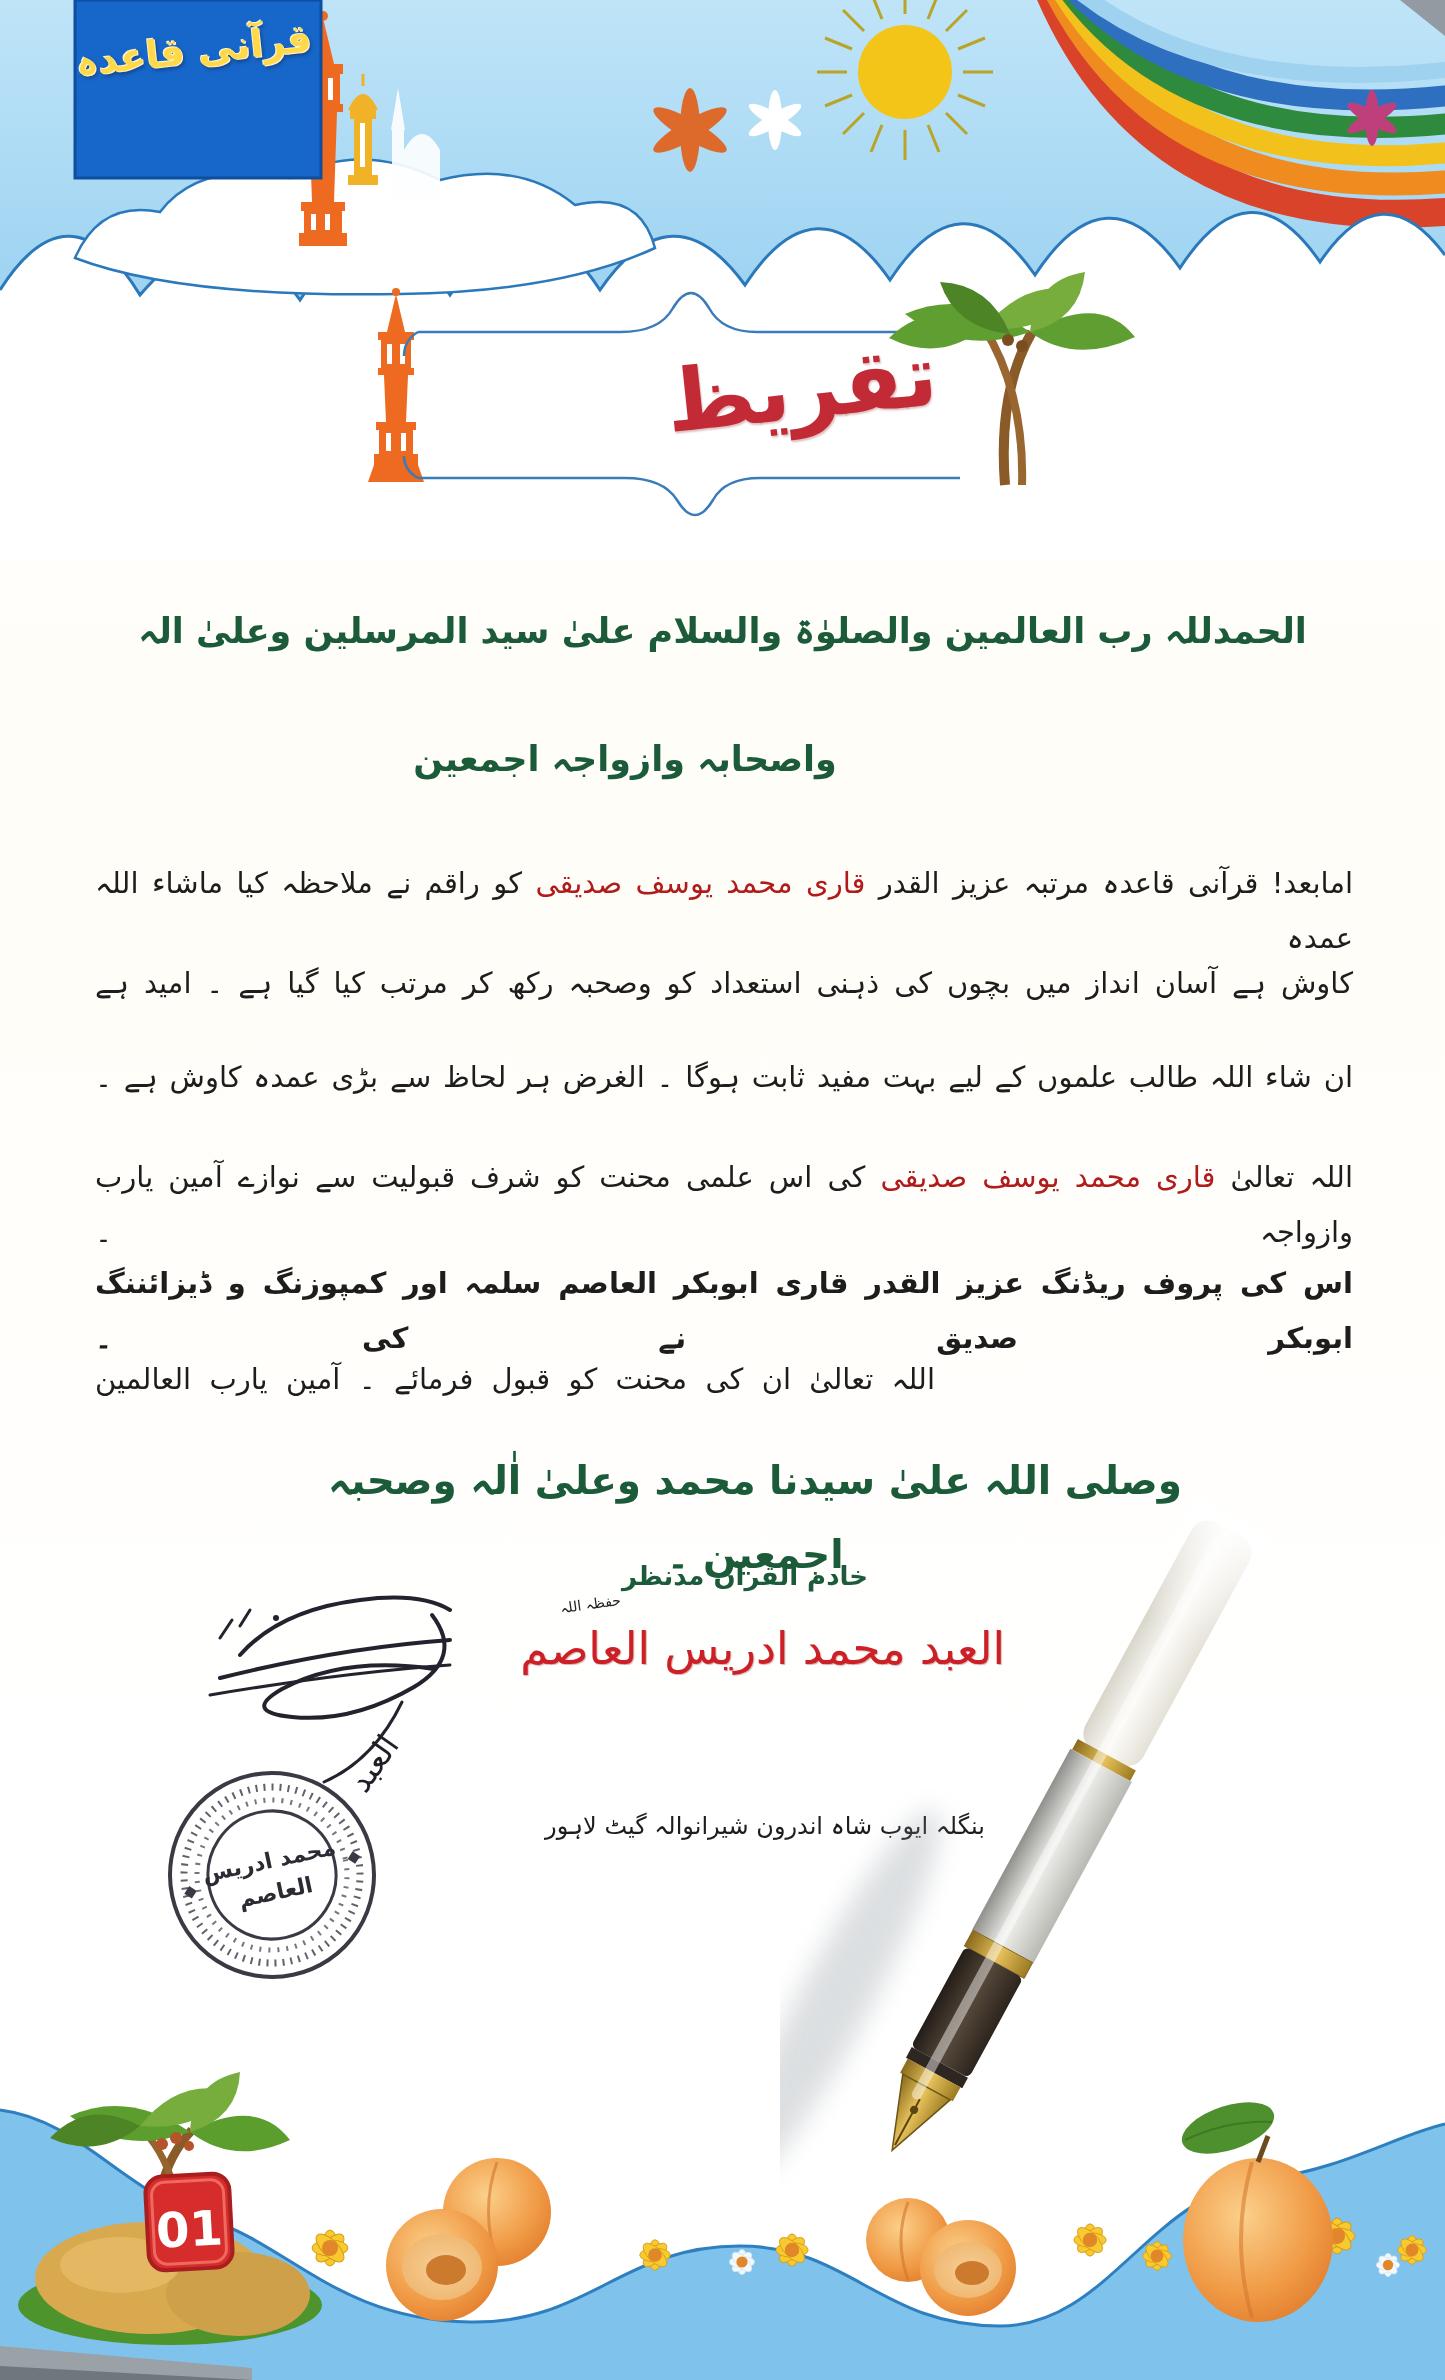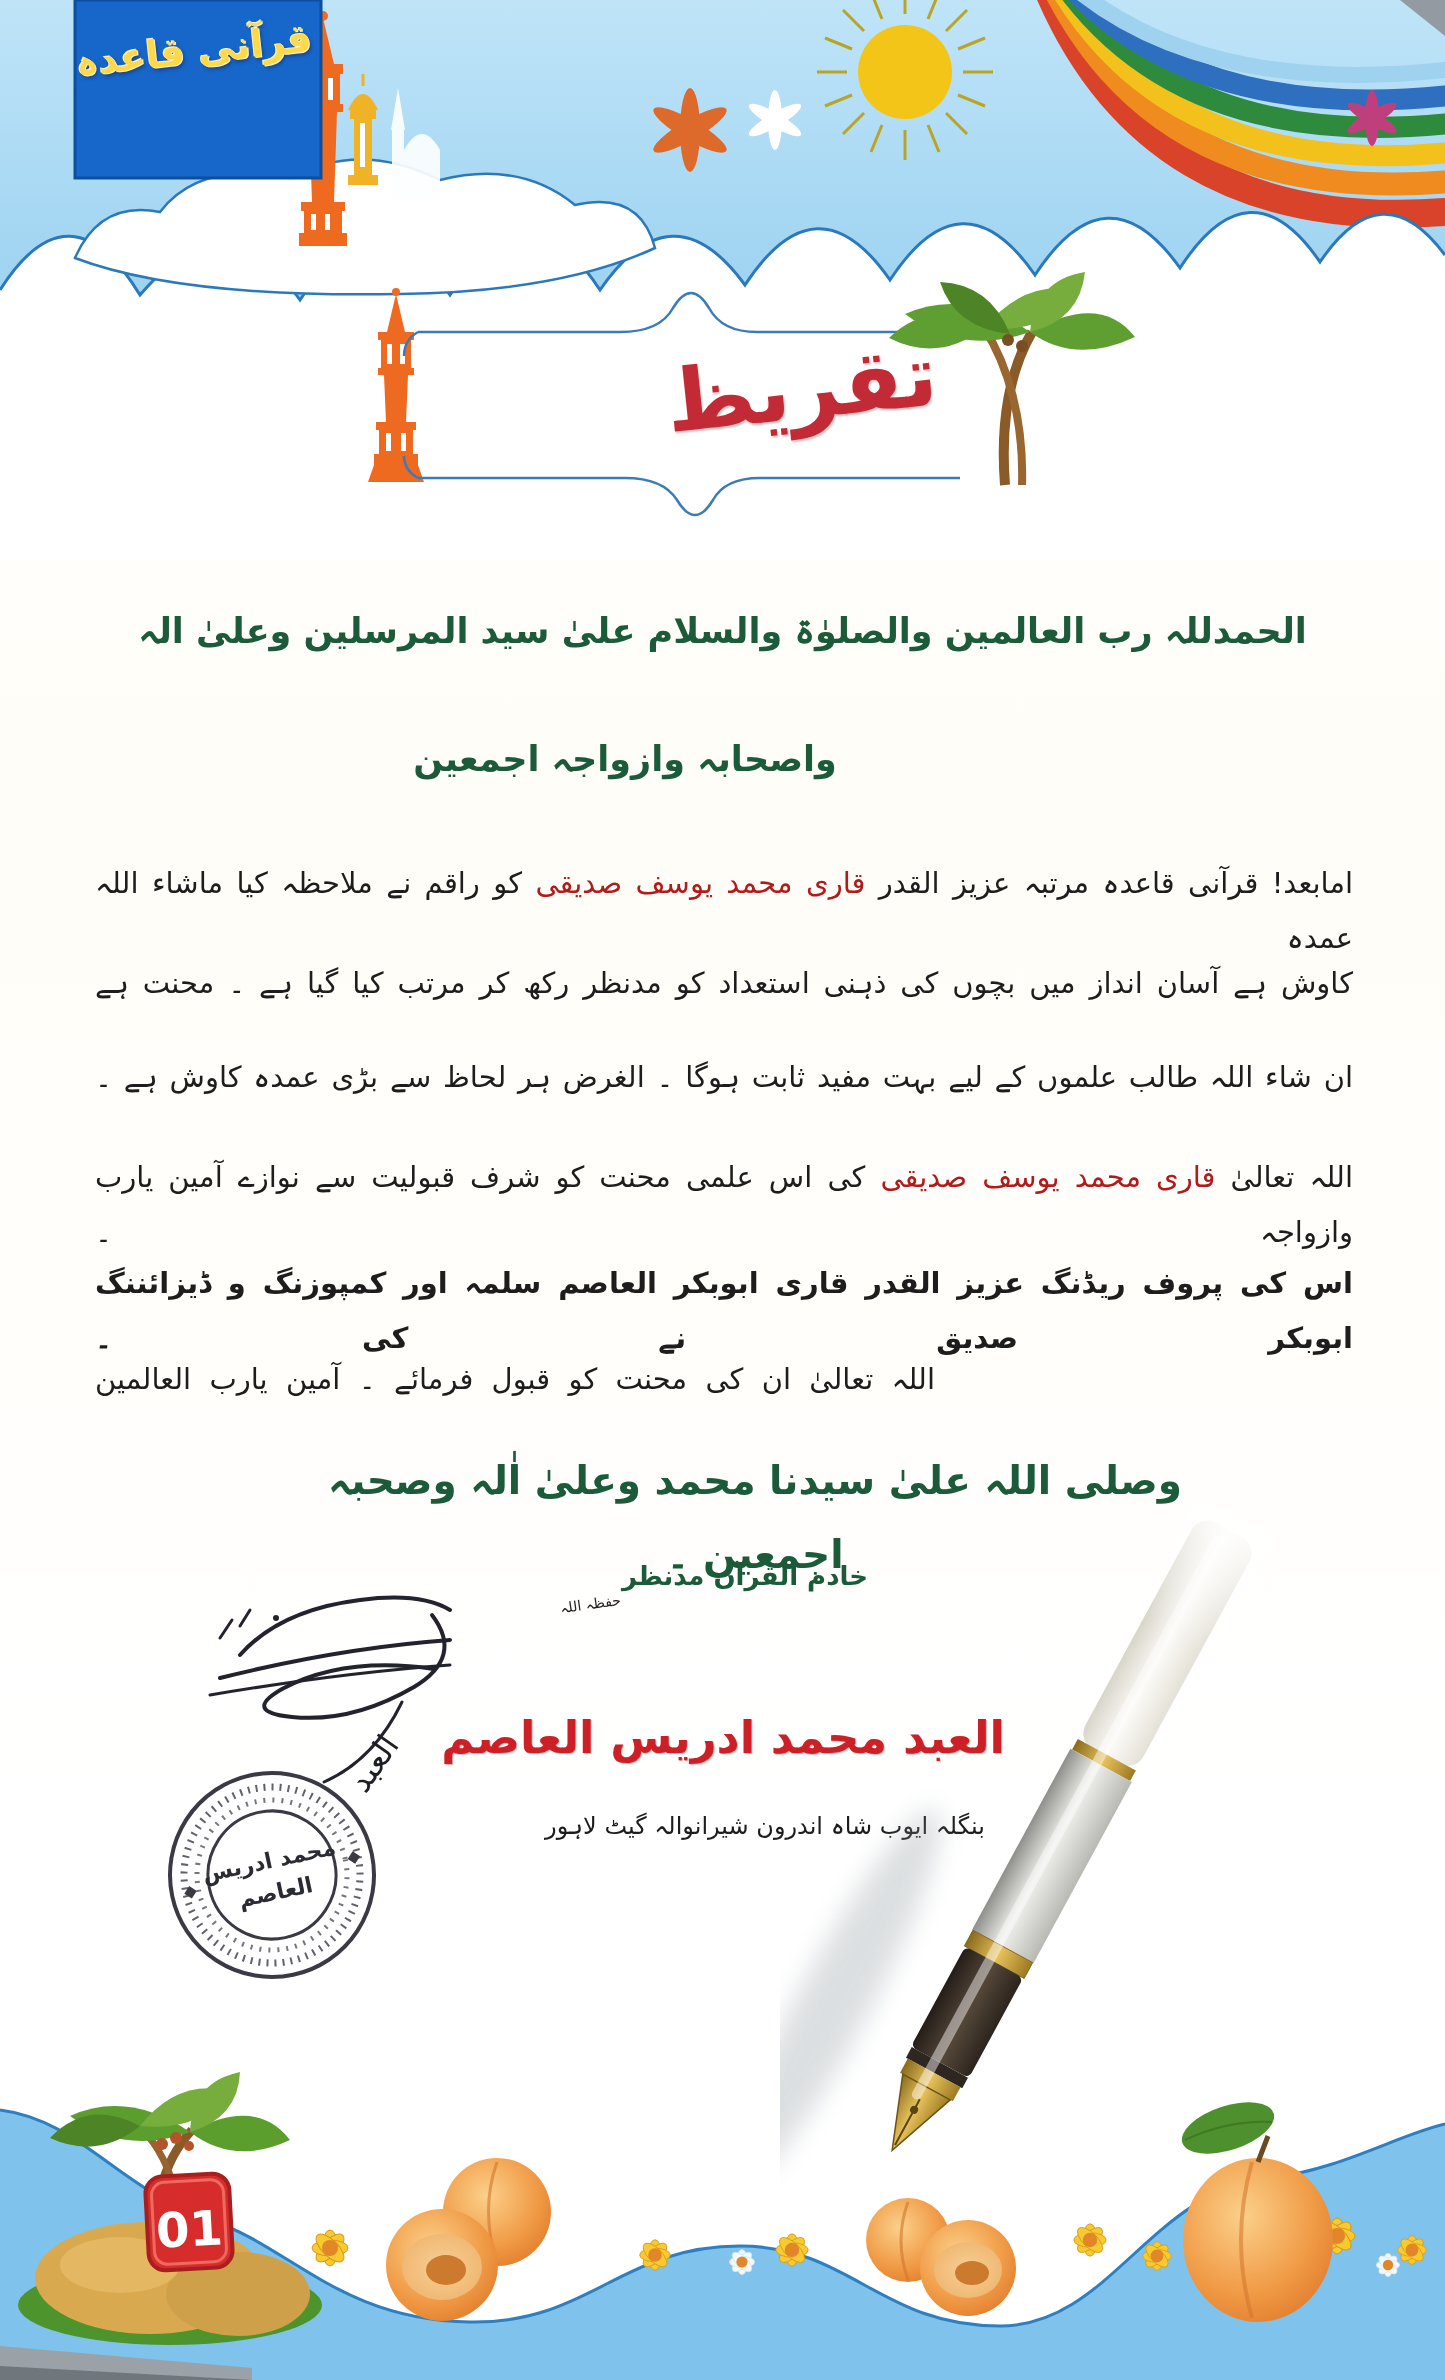--- a/index.html
+++ b/index.html
@@ -34,21 +34,21 @@
   .opening1{top:598px; left:110px; width:1225px; font-size:35px;}
   .opening2{top:726px; left:330px; width:590px; font-size:35px;}
   .l1{top:856px;}
   .l2{top:956px;}
   .l3{top:1050px;}
   .l4{top:1150px;}
   .l5{top:1256px;font-weight:bold;}
   .l6{top:1352px; left:95px; width:840px;}
   .salawat{top:1444px; left:255px; width:1000px; font-size:39px;}
   .khadim{top:1552px; left:545px; width:400px; font-size:26px;}
-  .sig-name{top:1695px; left:525px; width:480px; font-size:45px; font-weight:bold;
+  .sig-name{top:1606px; left:525px; width:480px; font-size:45px; font-weight:normal;
             color:#cd2026; white-space:nowrap; text-shadow:1px 1px 1px rgba(120,0,0,.3);}
   .honorific{top:1596px; left:560px; font-size:14px; color:#222; transform:rotate(-8deg); direction:rtl;}
   .madrasa{top:1738px; left:535px; width:480px; font-size:34px;}
   .address{top:1804px; left:505px; width:520px; font-size:24px; color:#1d1d1d;}
 </style>
 </head>
 <body>
 
 <div class="page">
 
@@ -198,21 +198,21 @@
 
   <div class="abs badge-title">قرآنی قاعدہ</div>
 
   <div class="abs main-title">تقریظ</div>
 
   <div class="uline opening1 green center" dir="rtl">الحمدللہ رب العالمین والصلوٰۃ والسلام علیٰ سید المرسلین وعلیٰ الہ</div>
   <div class="uline opening2 green center" dir="rtl">واصحابہ وازواجہ اجمعین</div>
 
   <div class="uline wfull l1" dir="rtl"><span>امابعد! قرآنی قاعدہ مرتبہ عزیز القدر </span><span class="red-name">قاری محمد یوسف صدیقی</span><span> کو راقم نے ملاحظہ کیا ماشاء اللہ عمدہ</span></div>
 
-  <div class="uline wfull l2" dir="rtl">کاوش ہے آسان انداز میں بچوں کی ذہنی استعداد کو مدنظر رکھ کر مرتب کیا گیا ہے ۔ محنت ہے</div>
+  <div class="uline wfull l2" dir="rtl">کاوش ہے آسان انداز میں بچوں کی ذہنی استعداد کو وصحبہ رکھ کر مرتب کیا گیا ہے ۔ امید ہے</div>
   <div class="uline wfull l3" dir="rtl">ان شاء اللہ طالب علموں کے لیے بہت مفید ثابت ہوگا ۔ الغرض ہر لحاظ سے بڑی عمدہ کاوش ہے ۔</div>
 
   <div class="uline wfull l4" dir="rtl"><span>اللہ تعالیٰ </span><span class="red-name">قاری محمد یوسف صدیقی</span><span> کی اس علمی محنت کو شرف قبولیت سے نوازے آمین یارب وازواجہ ۔</span></div>
 
   <div class="uline wfull l5" dir="rtl">اس کی پروف ریڈنگ عزیز القدر قاری ابوبکر العاصم سلمہ اور کمپوزنگ و ڈیزائننگ ابوبکر صدیق نے کی ۔</div>
   <div class="uline l6" dir="rtl">اللہ تعالیٰ ان کی محنت کو قبول فرمائے ۔ آمین یارب العالمین</div>
 
   <div class="uline salawat green center" dir="rtl">وصلی اللہ علیٰ سیدنا محمد وعلیٰ اٰلہ وصحبہ اجمعین ۔</div>
 
   <div class="uline khadim green center" dir="rtl">خادم القرآن مدنظر</div>

